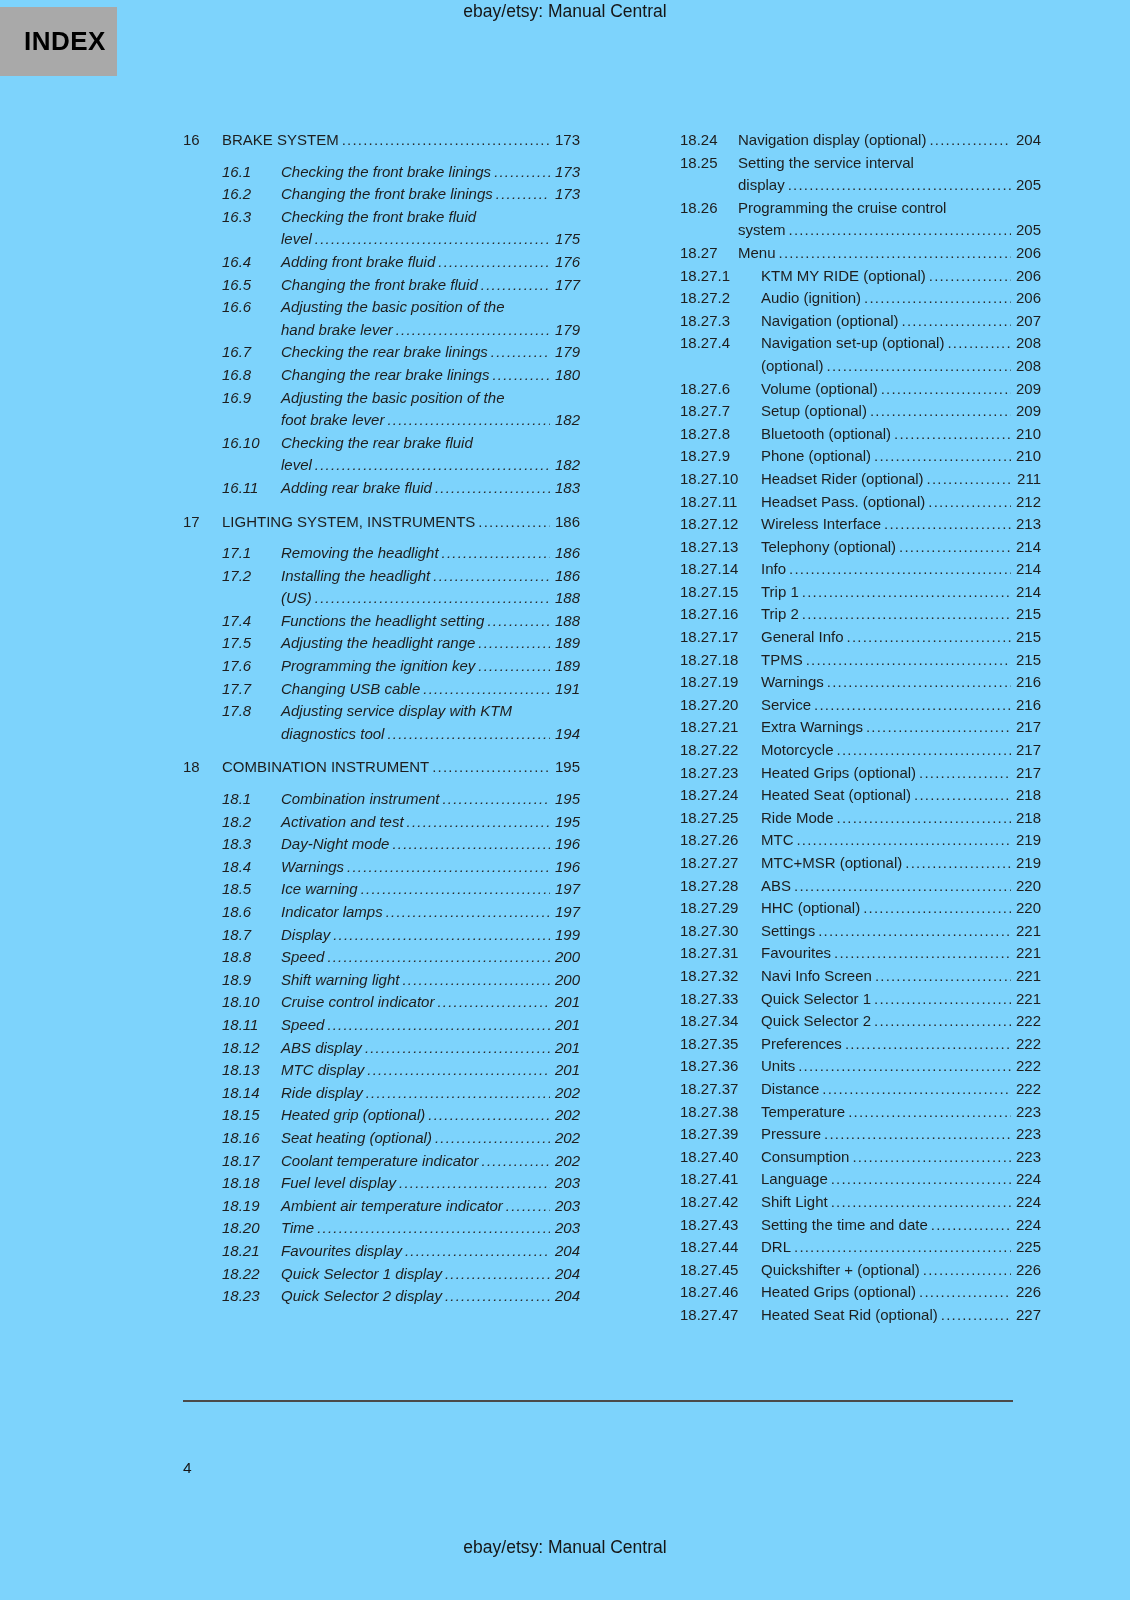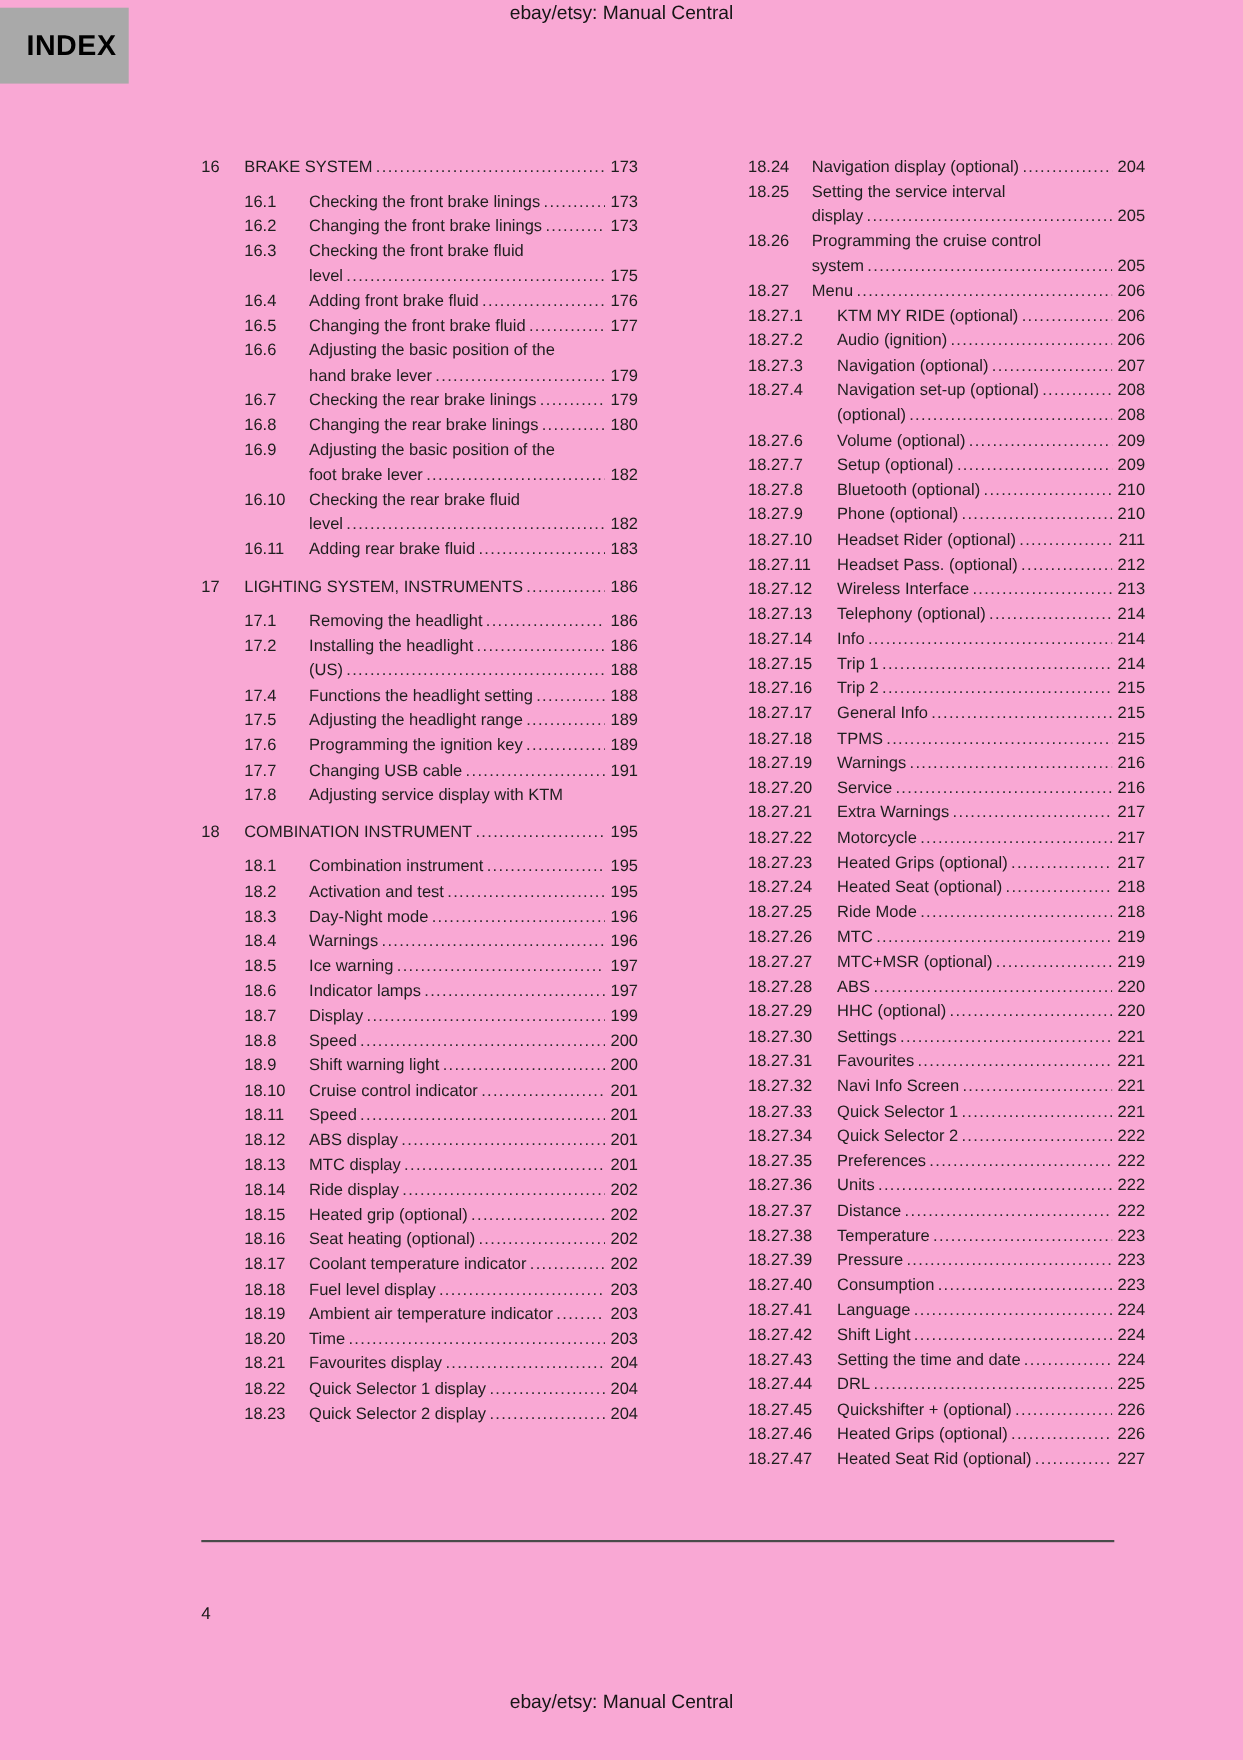--- a/index.html
+++ b/index.html
@@ -4,21 +4,21 @@
 <style>
   * { margin: 0; padding: 0; box-sizing: border-box; }
   html, body { width: 1130px; height: 1600px; }
   body {
     font-family: "Liberation Sans", sans-serif;
     background: #ffffff;
     color: #1e1e1e;
     position: relative;
     overflow: hidden;
   }
-  .page { position: absolute; inset: 0; background: #f9a8d4; }
+  .page { position: absolute; inset: 0; background: #7dd3fc; }
 
   .header-title {
     position: absolute; top: 1px; left: 0; width: 100%;
     text-align: center; font-size: 17.5px; font-weight: 500; color: #161616;
   }
 
   .index-box {
     position: absolute; left: 0; top: 7px; width: 117px; height: 69px;
     background: #a9a9a9; display: flex; align-items: center; padding-left: 24px;
   }
@@ -33,23 +33,23 @@
   .ttl { flex: 0 0 auto; white-space: nowrap; }
   .dots { flex: 1 1 0; min-width: 0; overflow: hidden; white-space: nowrap; padding-left: 3px; color: #2a2a2a; }
   .dots::after {
     content: "........................................................................................................................";
     letter-spacing: 1.2px;
   }
   .pg { flex: 0 0 auto; min-width: 30px; text-align: right; padding-left: 4px; }
 
   .entry.lvl0 .num { width: 39px; }
   .entry.chapter { margin: 11px 0 9px; }
-  .col > .entry:first-child { margin-top: 12px; }
-
-  .col-left .entry.lvl1 .trow { padding-left: 39px; }
+  .col > .entry:first-child { margin-top: 0; }
+
+  .col-left .entry.lvl1 .trow { padding-left: 39px; font-style: italic; }
   .col-left .entry.lvl1 .num { width: 59px; }
 
   .col-right .entry.lvl1 .num { width: 58px; }
   .col-right .entry.lvl2 .num { width: 81px; }
 
   .footer-rule {
     position: absolute; left: 183px; width: 830px; top: 1400px;
     height: 2px; background: #4a4a4a;
   }
   .footer-page { position: absolute; left: 183px; top: 1459px; font-size: 15.5px; color: #161616; }
@@ -244,20 +244,26 @@
           <span class="ttl">Changing USB cable</span>
           <span class="dots"></span>
           <span class="pg">191</span>
         </div>
       </div>
       <div class="entry lvl1">
         <div class="trow">
           <span class="num">17.8</span>
           <span class="ttl">Adjusting service display with KTM</span>
         </div>
+        <div class="trow">
+          <span class="num"></span>
+          <span class="ttl">diagnostics tool</span>
+          <span class="dots"></span>
+          <span class="pg">194</span>
+        </div>
       </div>
       <div class="entry lvl0 chapter">
         <div class="trow">
           <span class="num">18</span>
           <span class="ttl">COMBINATION INSTRUMENT</span>
           <span class="dots"></span>
           <span class="pg">195</span>
         </div>
       </div>
       <div class="entry lvl1">

